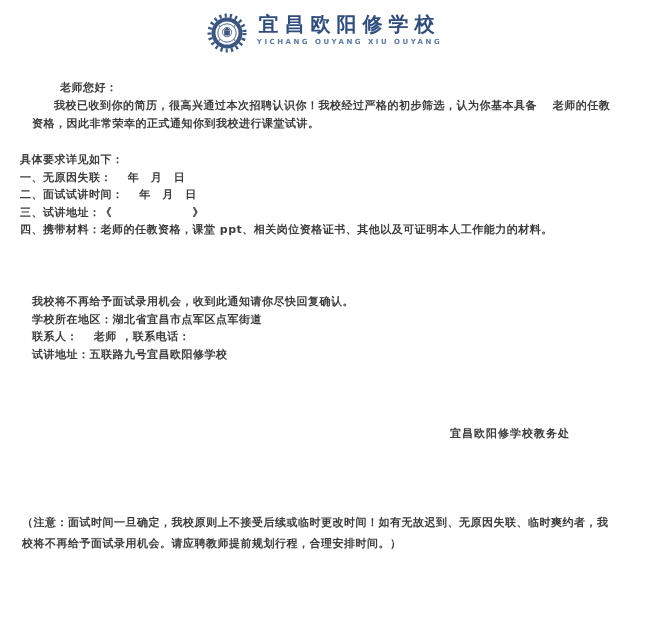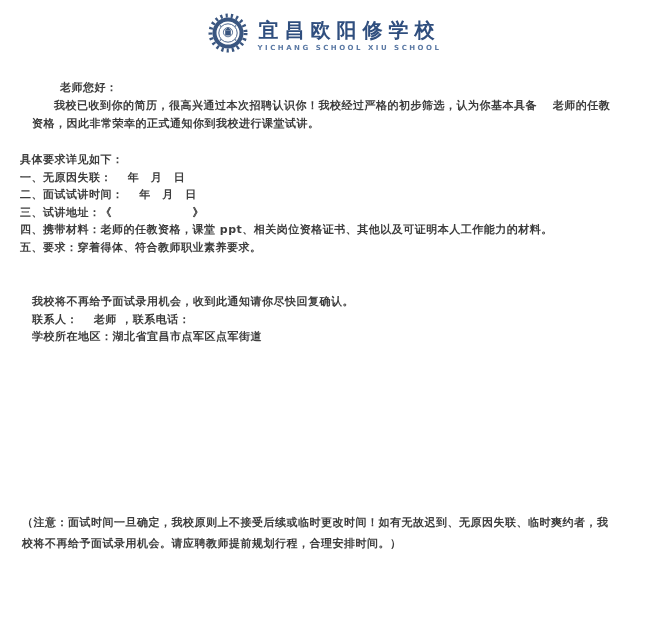--- a/index.html
+++ b/index.html
@@ -7,21 +7,21 @@
     position:relative;
     width:648px;height:644px;
     background:#ffffff;
     font-family:"DejaVu Sans","Liberation Sans",sans-serif;
     color:#3d3d3d;
     overflow:hidden;
   }
   
   .header{
     position:absolute;top:12px;left:0;right:0;
-    display:flex;justify-content:center;align-items:center;gap:9px;
+    display:flex;justify-content:center;align-items:flex-start;gap:9px;
   }
   .logo{flex:0 0 auto;}
   .title-block{display:flex;flex-direction:column;align-items:center;}
   .school-cn{
     font-family:"DejaVu Serif","Liberation Serif",serif;
     font-weight:bold;font-size:20px;letter-spacing:6px;
     color:#2f4e7e;line-height:24px;white-space:nowrap;
   }
   .school-en{
     font-size:7px;letter-spacing:2.5px;color:#5b79a4;
@@ -63,39 +63,40 @@
         <rect x="18.2" y="18.5" width="5.6" height="5" fill="#3a5680"></rect>
         <path d="M17.4 18.5 L21 15.2 L24.6 18.5 Z" fill="#3a5680"></path>
         <circle cx="13.5" cy="14" r="0.8" fill="#3a5680"></circle>
         <circle cx="28.5" cy="14" r="0.8" fill="#3a5680"></circle>
         <circle cx="13.5" cy="28" r="0.8" fill="#3a5680"></circle>
         <circle cx="28.5" cy="28" r="0.8" fill="#3a5680"></circle>
       </svg>
     </span>
     <span class="title-block">
       <span class="school-cn">宜昌欧阳修学校</span>
-      <span class="school-en">YICHANG  SCHOOL  XIU  SCHOOL</span>
+      <span class="school-en">YICHANG  OUYANG  XIU  OUYANG</span>
     </span>
   </div>
 
   <div class="txt salutation">老师您好：</div>
 
   <div class="txt para1">我校已收到你的简历，很高兴通过本次招聘认识你！我校经过严格的初步筛选，认为你基本具备　 老师的任教资格，因此非常荣幸的正式通知你到我校进行课堂试讲。</div>
 
   <div class="txt requirements">
     <div class="line">具体要求详见如下：</div>
     <div class="line">一、无原因失联：　  年　月　日</div>
     <div class="line">二、面试试讲时间：　  年　月　日</div>
     <div class="line">三、试讲地址：《　　　　　　　》</div>
     <div class="line">四、携带材料：老师的任教资格，课堂 ppt、相关岗位资格证书、其他以及可证明本人工作能力的材料。</div>
-    <div class="line">五、要求：穿着得体、符合教师职业素养要求。</div>
   </div>
 
   <div class="txt contact">
     <div class="line">我校将不再给予面试录用机会，收到此通知请你尽快回复确认。</div>
+    <div class="line">学校所在地区：湖北省宜昌市点军区点军街道</div>
     <div class="line">联系人：　 老师 ，联系电话：</div>
-    <div class="line">学校所在地区：湖北省宜昌市点军区点军街道</div>
+    <div class="line">试讲地址：五联路九号宜昌欧阳修学校</div>
   </div>
 
+  <div class="signature">宜昌欧阳修学校教务处</div>
 
   <div class="txt footnote">（注意：面试时间一旦确定，我校原则上不接受后续或临时更改时间！如有无故迟到、无原因失联、临时爽约者，我校将不再给予面试录用机会。请应聘教师提前规划行程，合理安排时间。）</div>
 
 </div>
 
 </body></html>

